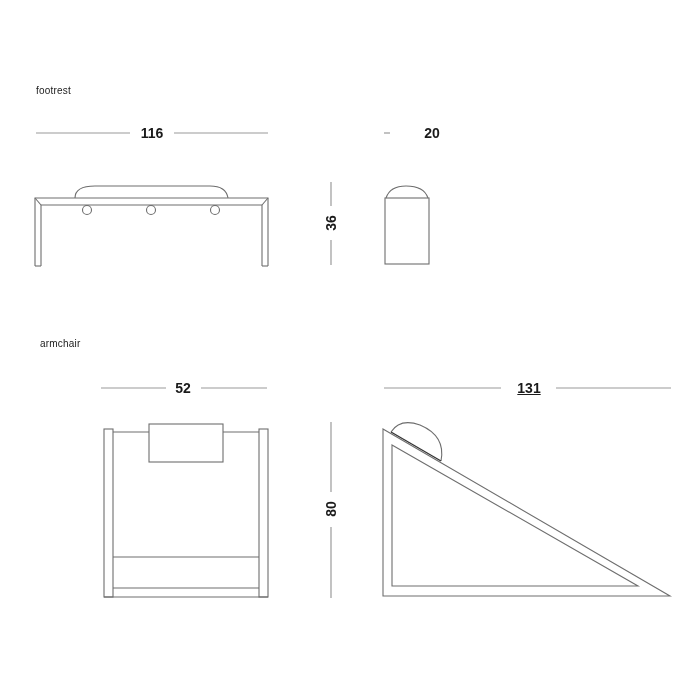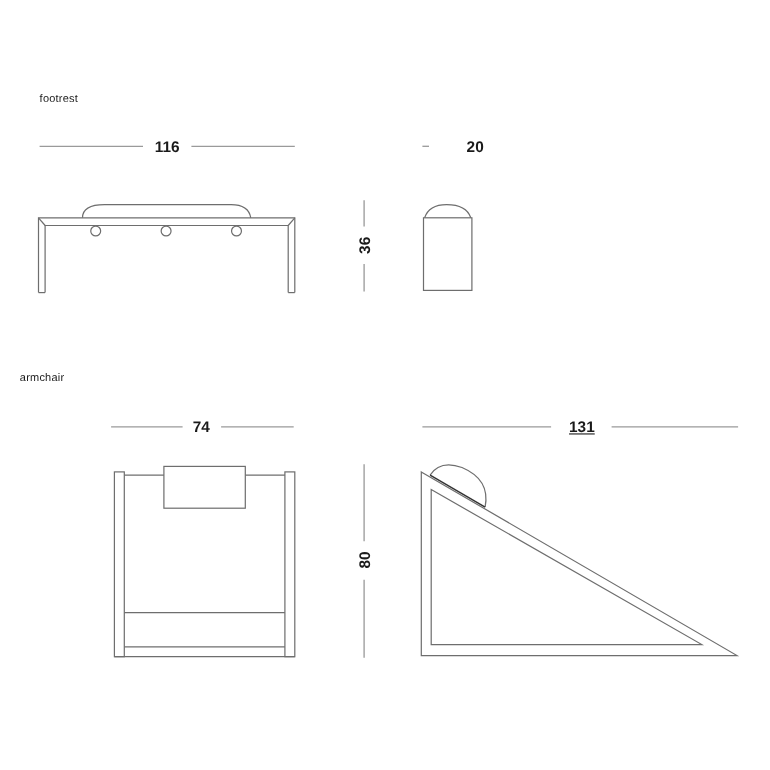--- a/index.html
+++ b/index.html
@@ -79,16 +79,16 @@
     <path class="obj" d="M391 432 Q400 418 420 425 Q446 436 441 461"></path>
     <line class="obj-dark" x1="391" y1="432" x2="441" y2="461"></line>
   </g>
 </svg>
 
 <div class="section-title" style="left:36px; top:85px;">footrest</div>
 <div class="dim-label" style="left:134px; top:125px; width:36px;">116</div>
 <div class="dim-label" style="left:408px; top:125px; width:28px;margin-left:10px;">20</div>
 <div class="dim-label vertical" style="left:317px; top:215px; width:28px;">36</div>
 
-<div class="section-title" style="left:18px; top:338px;">armchair</div>
-<div class="dim-label" style="left:168px; top:380px; width:30px;">74</div>
+<div class="section-title" style="left:40px; top:338px;">armchair</div>
+<div class="dim-label" style="left:168px; top:380px; width:30px;">52</div>
 <div class="dim-label" style="left:508px; top:380px; width:42px;text-decoration:underline;">131</div>
 <div class="dim-label vertical" style="left:317px; top:501px; width:28px;">80</div>
 
 </body></html>

